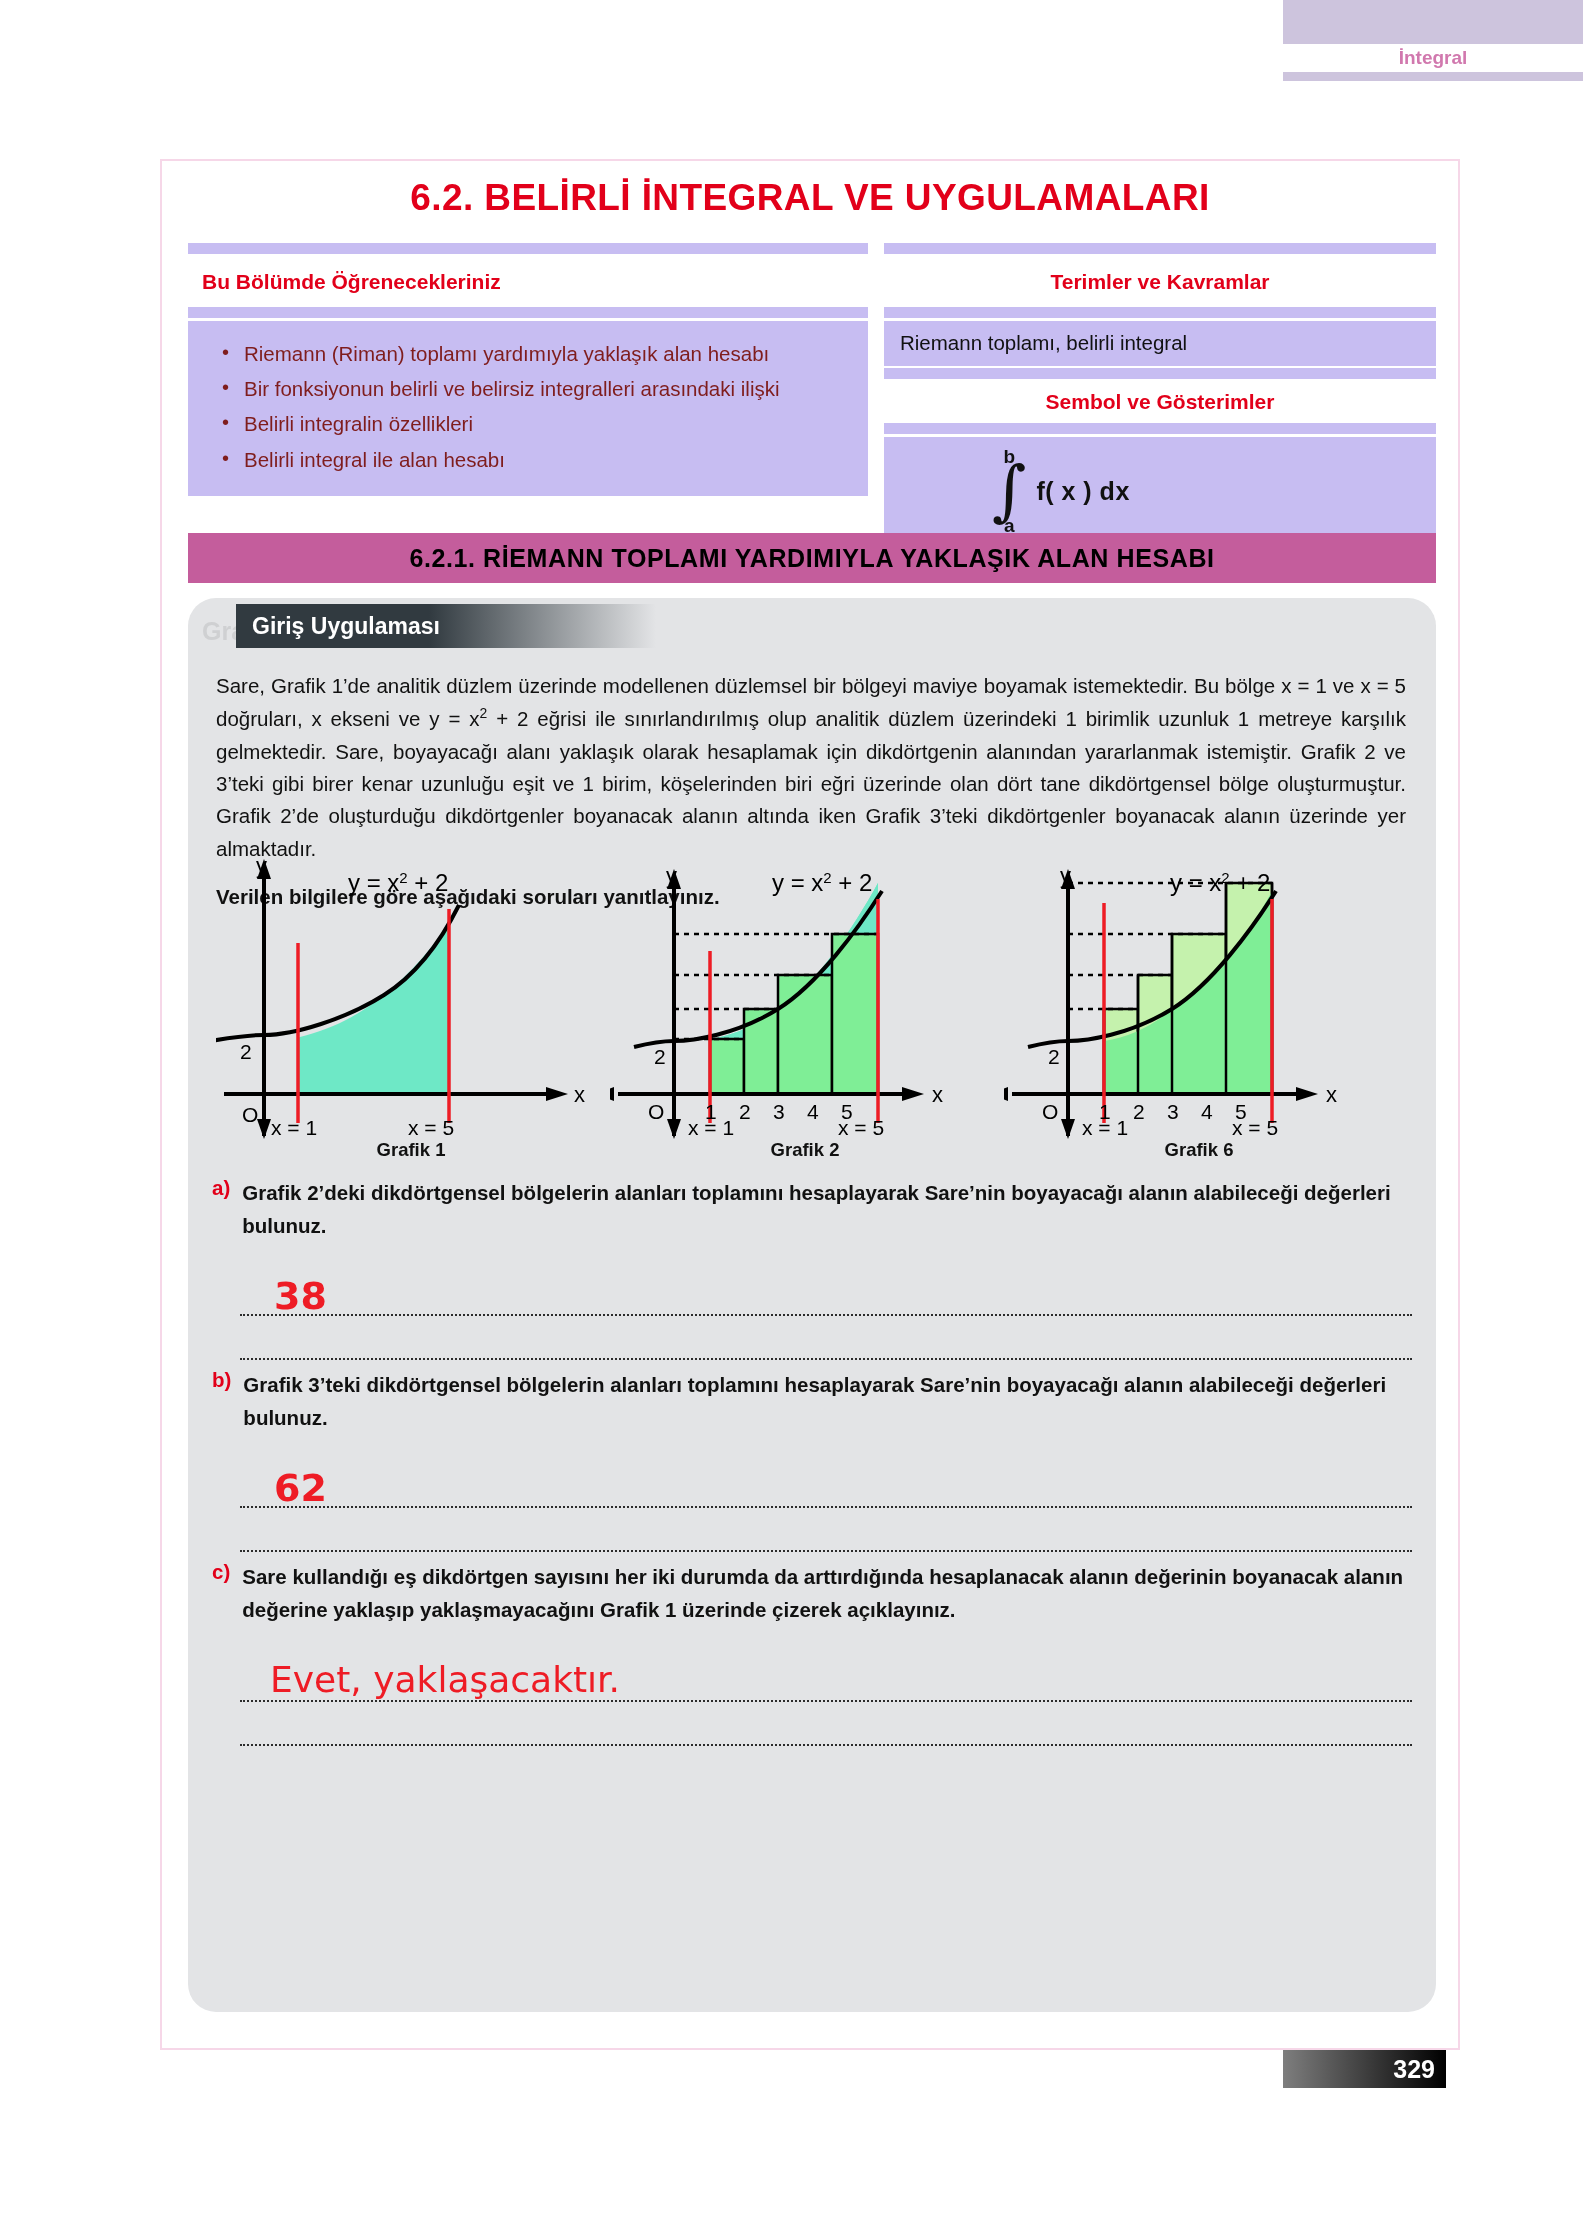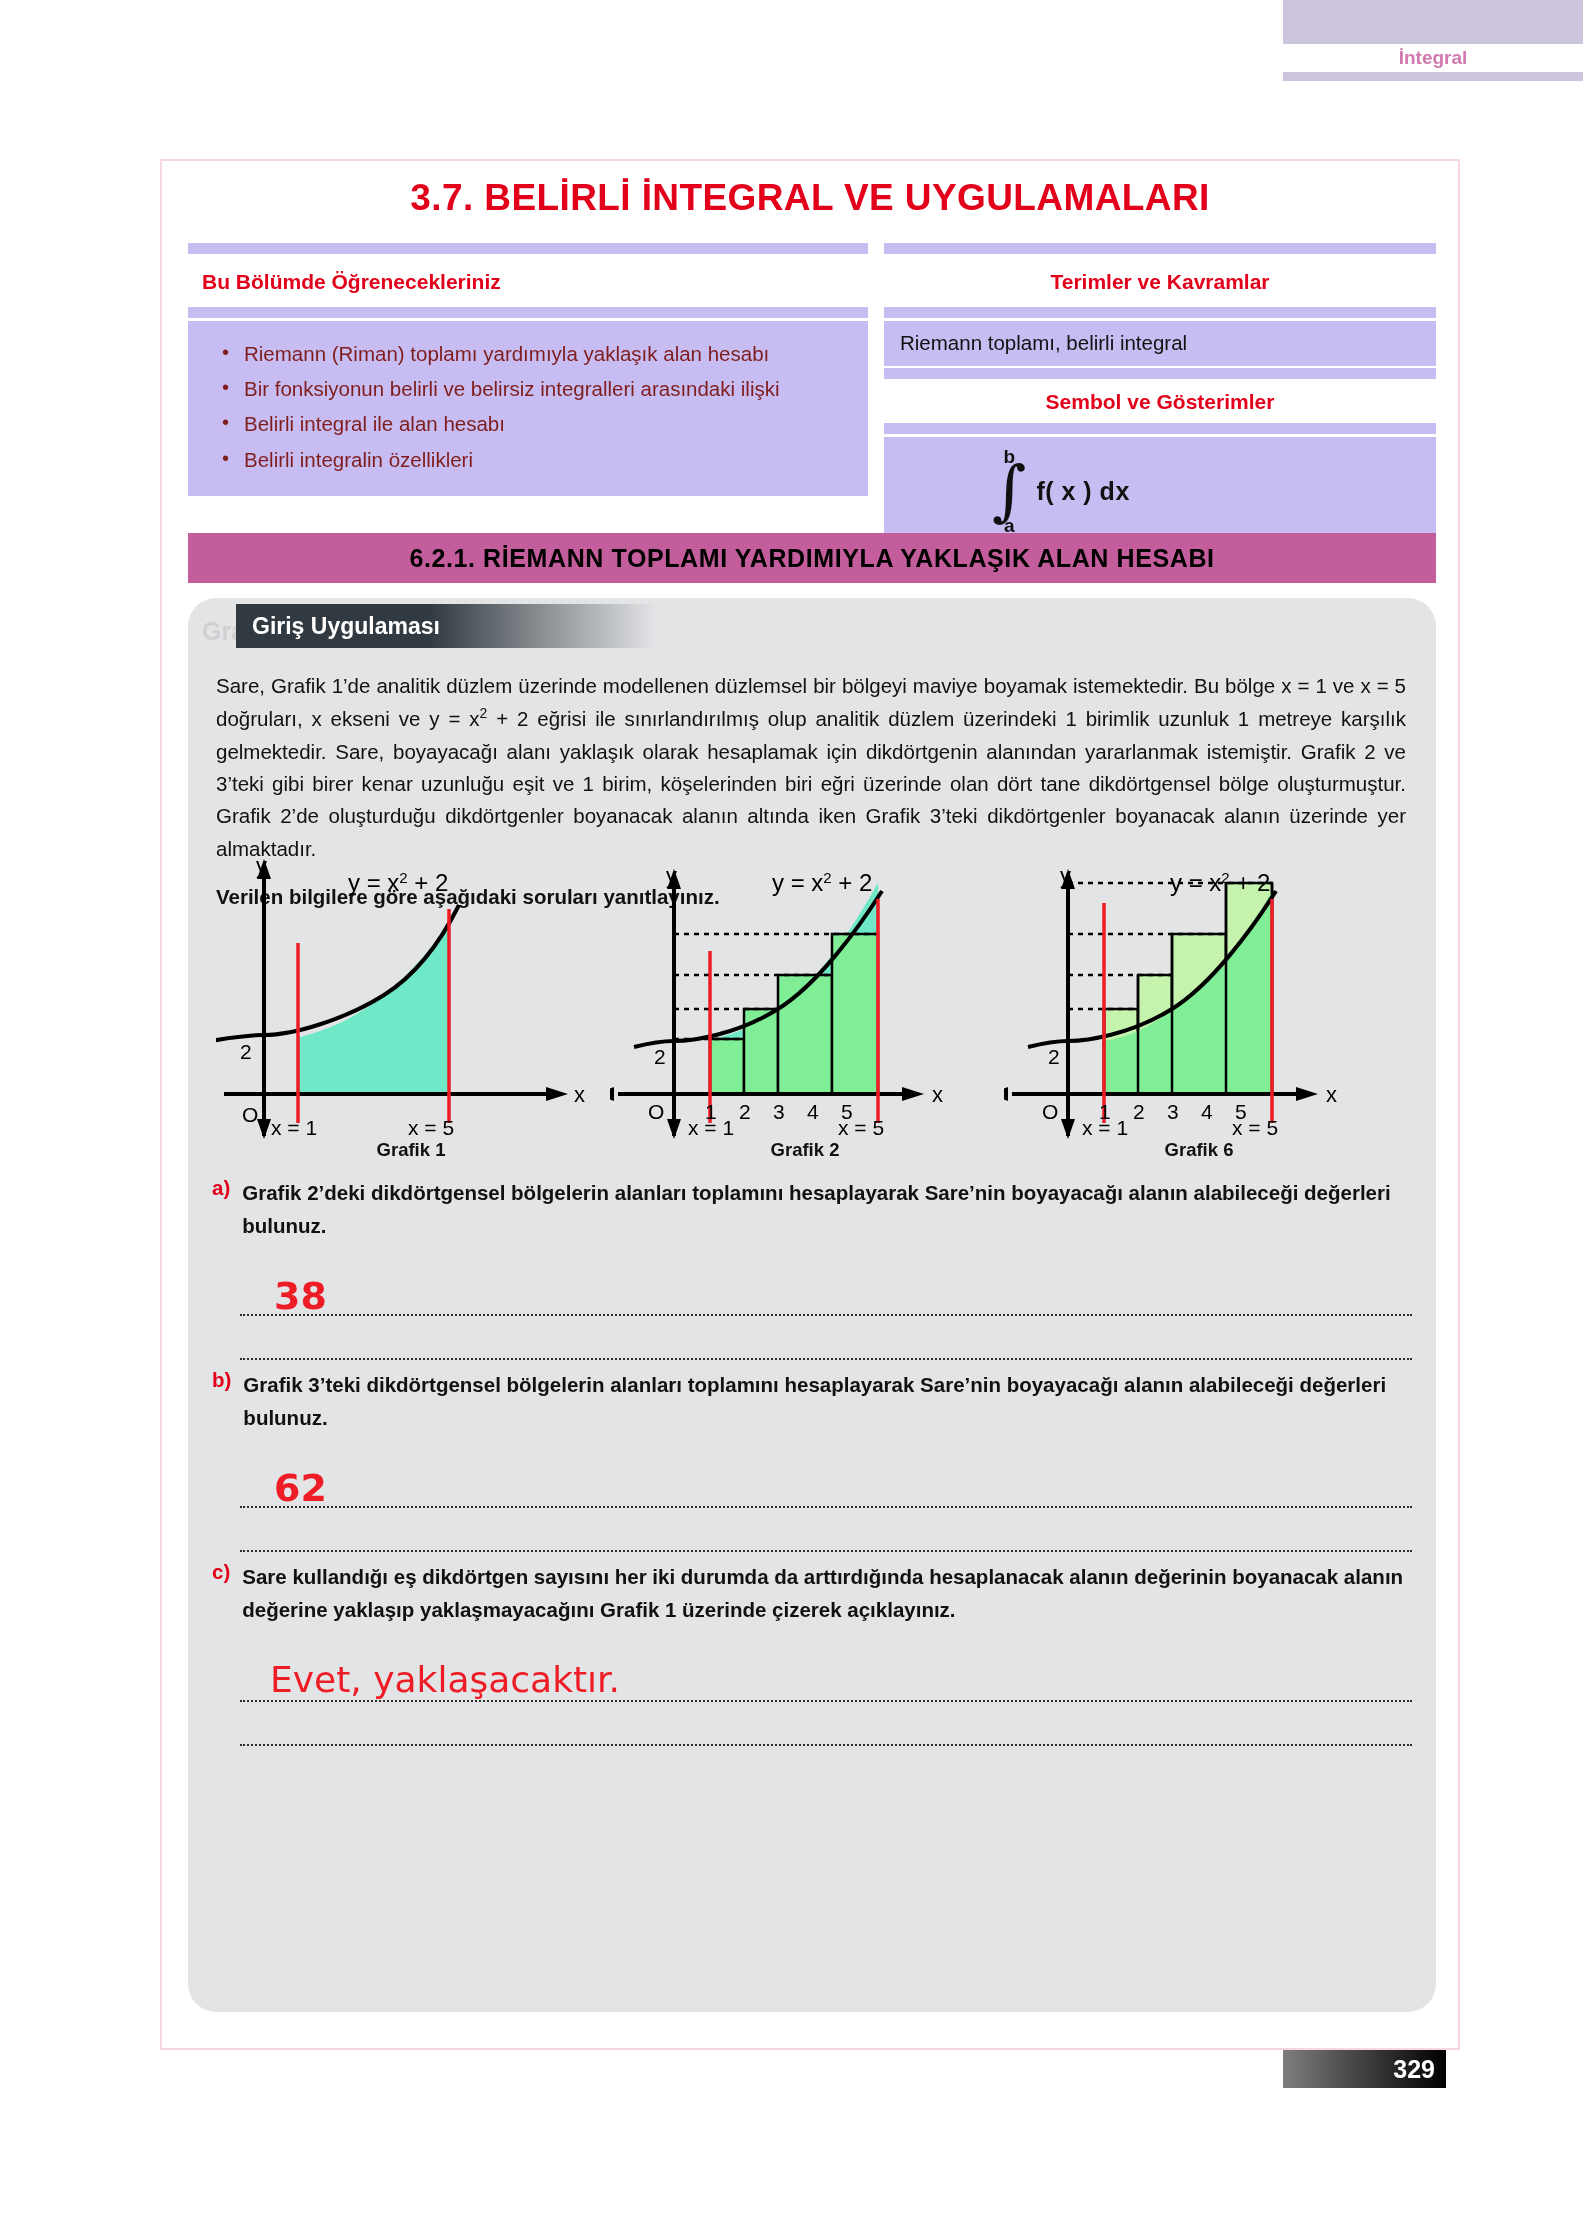--- a/index.html
+++ b/index.html
@@ -147,32 +147,32 @@
 <body>
 
 <div class="page">
 
   <div class="hdr-band-top"></div>
   <div class="hdr-label">İntegral</div>
   <div class="hdr-band-bot"></div>
 
   <div class="frame">
 
-    <div class="chapter-title">3.7. BELİRLİ İNTEGRAL VE UYGULAMALARI</div>
+    <div class="chapter-title">6.2. BELİRLİ İNTEGRAL VE UYGULAMALARI</div>
 
     <div class="panel-left">
       <div class="bar-rule"></div>
       <div class="panel-head">Bu Bölümde Öğrenecekleriniz</div>
       <div class="bar-rule"></div>
       <div class="panel-body" style="min-height:139px">
         <ul class="learn">
           <li>Riemann (Riman) toplamı yardımıyla yaklaşık alan hesabı</li>
           <li>Bir fonksiyonun belirli ve belirsiz integralleri arasındaki ilişki</li>
+          <li>Belirli integralin özellikleri</li>
           <li>Belirli integral ile alan hesabı</li>
-          <li>Belirli integralin özellikleri</li>
         </ul>
       </div>
     </div>
 
     <div class="panel-right">
       <div class="bar-rule"></div>
       <div class="panel-head center">Terimler ve Kavramlar</div>
       <div class="bar-rule"></div>
       <div class="panel-body" style="padding:6px 16px">
         <div class="term-line">Riemann toplamı, belirli integral</div>

